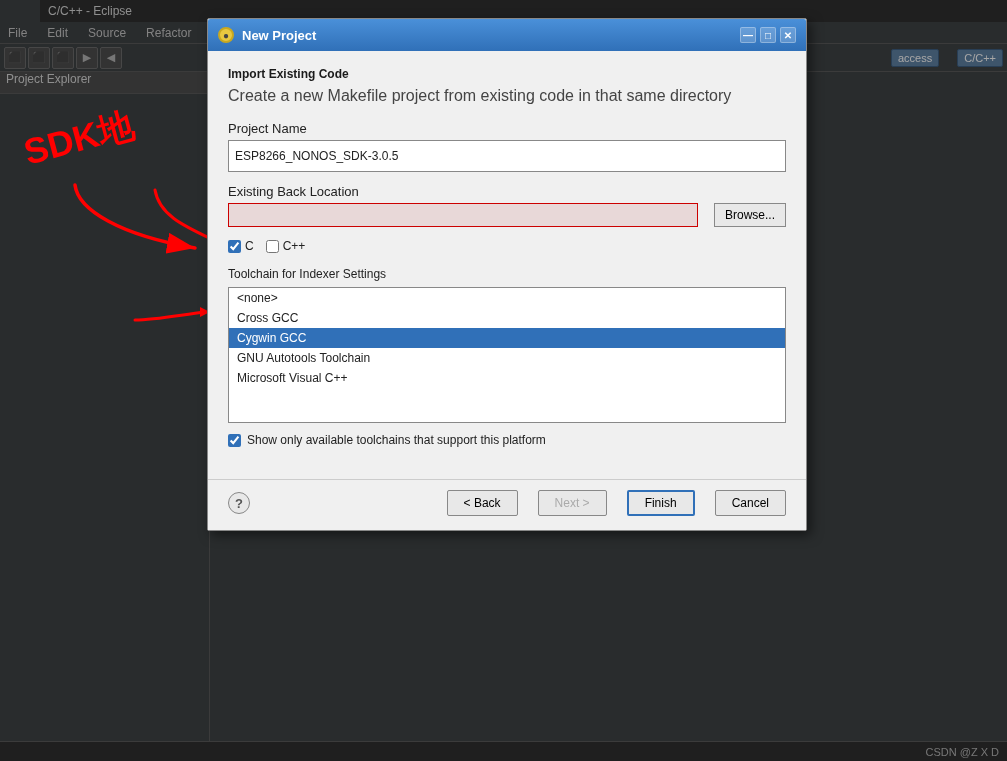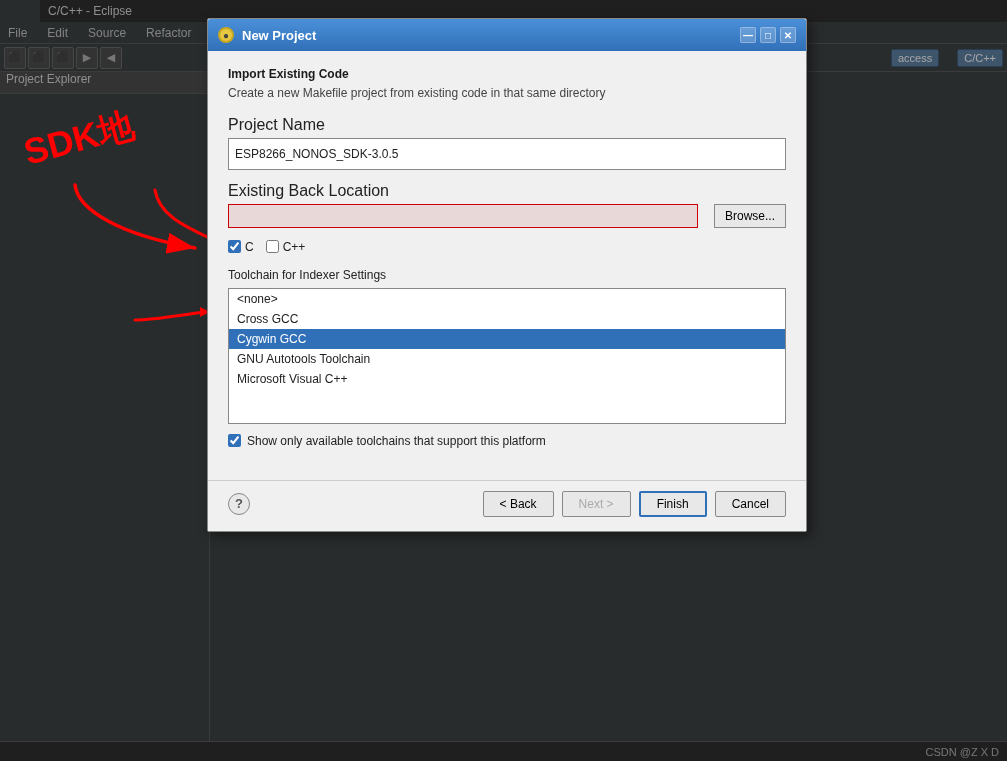--- a/index.html
+++ b/index.html
@@ -208,28 +208,28 @@
     }
 
     .dialog-heading {
       font-size: 12px;
       font-weight: bold;
       color: #1a1a1a;
       margin-bottom: 4px;
     }
 
     .dialog-subheading {
-      font-size: 12px;
+      font-size: 16px;
       color: #444;
       margin-bottom: 14px;
       line-height: 1.4;
     }
 
     .field-label {
-      font-size: 16px;
+      font-size: 13px;
       color: #222;
       margin-bottom: 4px;
       font-weight: 500;
     }
 
     .text-input {
       width: 100%;
       height: 32px;
       border: 1px solid #888;
       background: white;
@@ -346,21 +346,21 @@
       background: #e8e8e8;
       display: flex; align-items: center; justify-content: center;
       font-size: 13px;
       font-weight: bold;
       color: #555;
       cursor: pointer;
     }
 
     .footer-right {
       display: flex;
-      gap: 8px;
+      gap: 20px;
     }
 
     .footer-btn {
       height: 26px;
       padding: 0 16px;
       border: 1px solid #888;
       background: #e8e8e8;
       font-size: 12px;
       cursor: pointer;
       border-radius: 2px;

